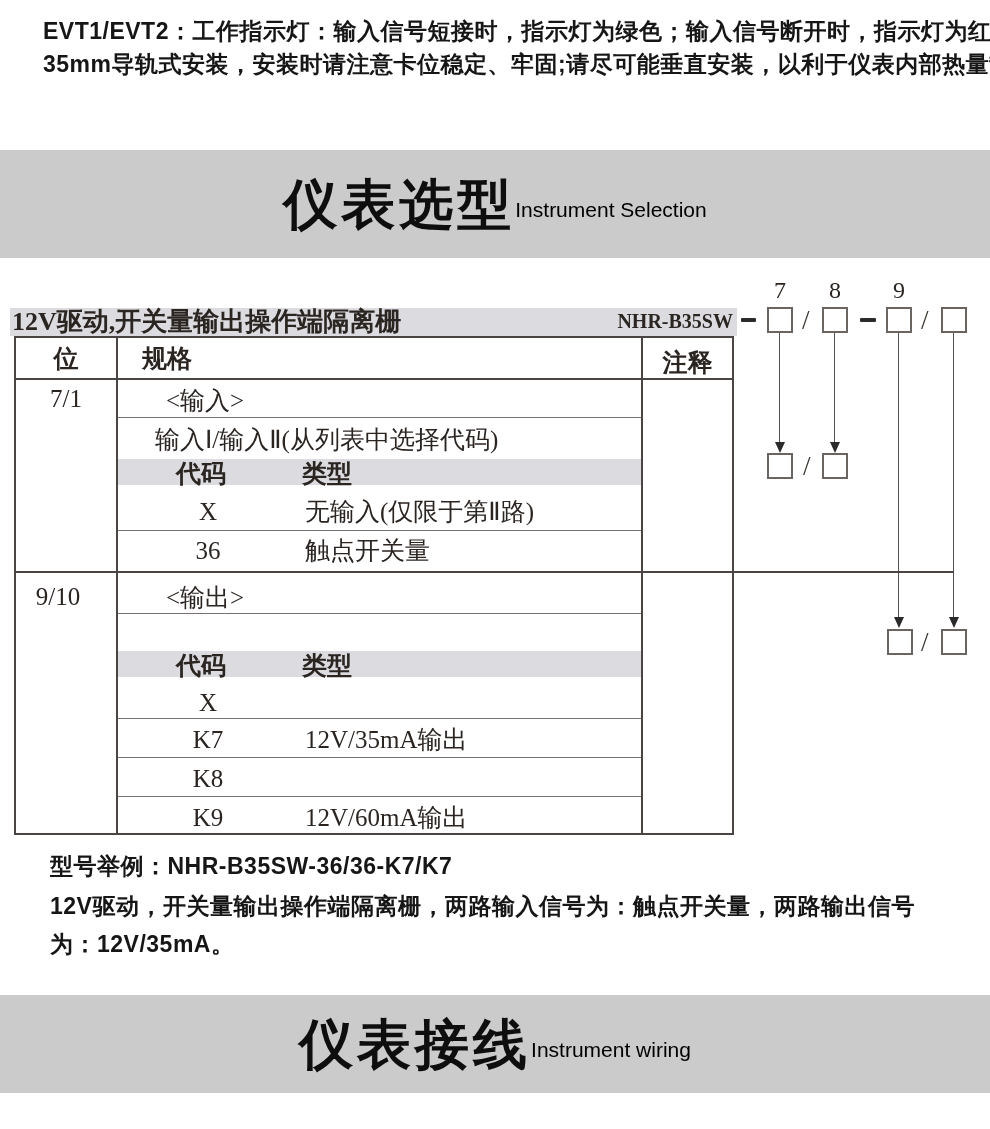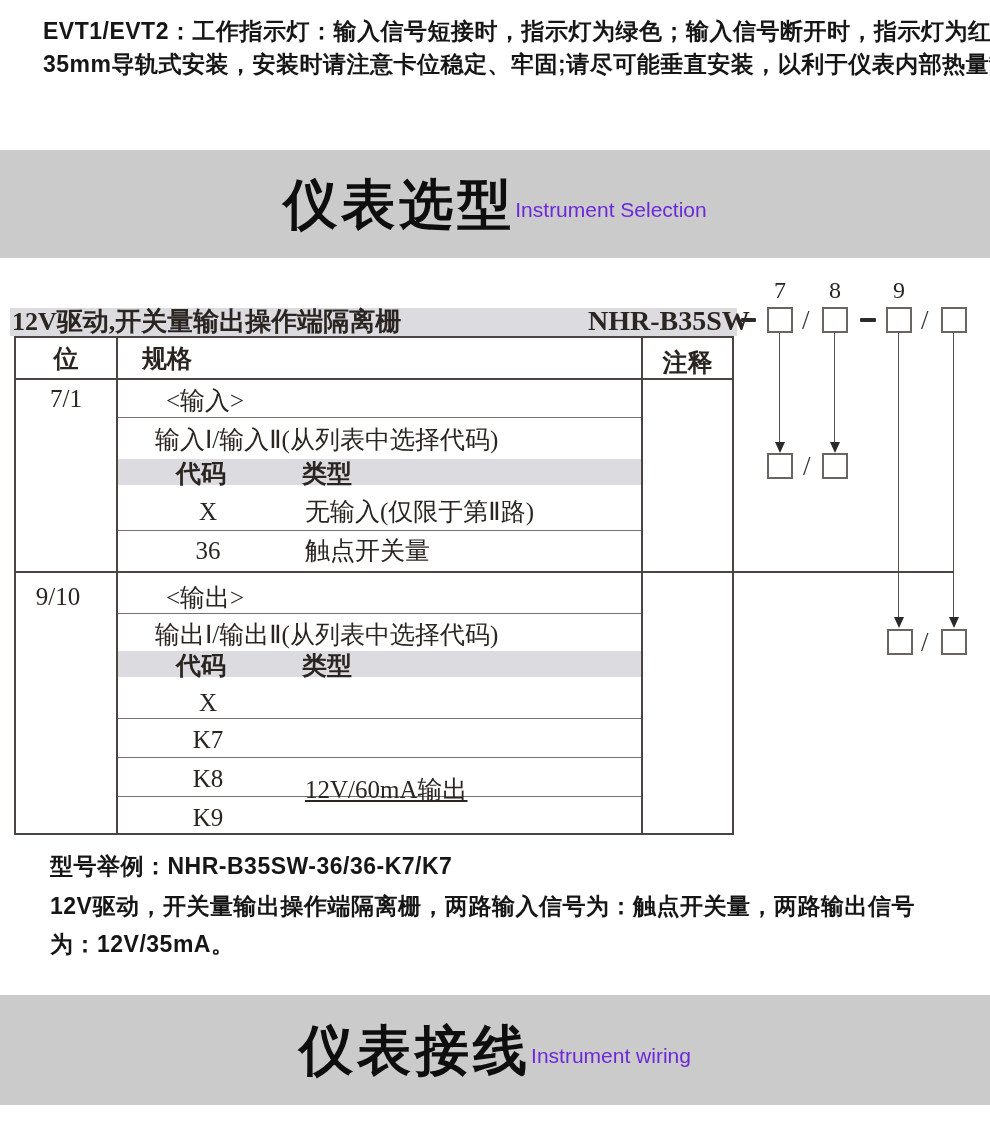--- a/index.html
+++ b/index.html
@@ -4,21 +4,21 @@
 <style>
   html,body{margin:0;padding:0;background:#ffffff;}
   #page{position:relative;width:990px;height:1129px;background:#ffffff;overflow:hidden;
         font-family:"Liberation Sans",sans-serif;color:#1a1a1a;}
   .abs{position:absolute;}
   .serif{font-family:"Liberation Serif",serif;}
   .para{font-size:23px;font-weight:600;letter-spacing:.5px;white-space:nowrap;color:#161616;}
   .banner{left:0;width:990px;background:#cbcbcb;display:flex;flex-direction:row;
           align-items:center;justify-content:center;}
   .banner-title{font-size:54px;font-weight:bold;letter-spacing:4px;color:#0e0e0e;line-height:58px;}
-  .banner-sub{font-size:21px;font-weight:400;color:#6d28d9;line-height:24px;margin-top:12px;}
+  .banner-sub{font-size:21px;font-weight:400;color:#000000;line-height:24px;margin-top:12px;}
   .graystrip{background:#dcdce0;}
   .tbl-line{background:#4a4542;}
   .tbl-line-thin{background:#777270;}
   .tcell{white-space:nowrap;font-size:25px;color:#2b2522;line-height:28px;text-align:center;}
   .tbold{font-weight:bold;}
   .dbox{width:26px;height:26px;border:2px solid #6b6561;background:#ffffff;box-sizing:border-box;}
   .conn{width:1px;background:#55504c;}
   .arrowhead{width:0;height:0;border-left:5px solid transparent;border-right:5px solid transparent;
              border-top:11px solid #2a2a2a;}
   .dash{height:4px;background:#2b2b2b;border-radius:1px;}
@@ -33,21 +33,21 @@
   <div class="abs para" style="left:43px;top:16px;">EVT1/EVT2：工作指示灯：输入信号短接时，指示灯为绿色；输入信号断开时，指示灯为红色</div>
   <div class="abs para" style="left:43px;top:49px;">35mm导轨式安装，安装时请注意卡位稳定、牢固;请尽可能垂直安装，以利于仪表内部热量散发。</div>
 
   <div class="abs banner" style="top:150px;height:108px;">
     <div class="banner-title">仪表选型</div>
     <div class="banner-sub">Instrument Selection</div>
   </div>
 
   <div class="abs graystrip" style="left:10px;top:308px;width:727px;height:28px;"></div>
   <div class="abs tcell tbold serif" style="left:12px;top:308px;font-size:26px;">12V驱动,开关量输出操作端隔离栅</div>
-  <div class="abs tcell tbold serif" style="left:588px;top:307px;width:145px;text-align:right;font-size:28px;">NHR-B35SW</div>
+  <div class="abs tcell tbold serif" style="left:588px;top:307px;width:145px;text-align:right;font-size:20px;">NHR-B35SW</div>
 
   <div class="abs digit" style="left:765px;top:277px;">7</div>
   <div class="abs digit" style="left:820px;top:277px;">8</div>
   <div class="abs digit" style="left:884px;top:277px;">9</div>
   <div class="abs digit" style="left:990px;top:277px;margin-left:44px;">10</div>
 
   <div class="abs dash" style="left:741px;top:318px;width:15px;"></div>
   <div class="abs dbox" style="left:767px;top:307px;"></div>
   <div class="abs slash" style="left:802px;top:307px;">/</div>
   <div class="abs dbox" style="left:822px;top:307px;"></div>
@@ -101,32 +101,32 @@
     <div class="abs tcell" style="left:139px;top:88px;">输入Ⅰ/输入Ⅱ(从列表中选择代码)</div>
     <div class="abs tcell tbold" style="left:160px;top:122px;">代码</div>
     <div class="abs tcell tbold" style="left:286px;top:122px;">类型</div>
     <div class="abs tcell" style="left:152px;top:160px;width:80px;text-align:center;">X</div>
     <div class="abs tcell" style="left:289px;top:160px;">无输入(仅限于第Ⅱ路)</div>
     <div class="abs tcell" style="left:152px;top:199px;width:80px;text-align:center;">36</div>
     <div class="abs tcell" style="left:289px;top:199px;">触点开关量</div>
 
     <div class="abs tcell" style="left:0;top:245px;width:84px;text-align:center;">9/10</div>
     <div class="abs tcell" style="left:150px;top:246px;">&lt;输出&gt;</div>
-    <div class="abs tcell" style="left:139px;top:283px;">输出Ⅰ/输出Ⅱ(从列表中选择代码)</div>
     <div class="abs tcell tbold" style="left:160px;top:314px;">代码</div>
     <div class="abs tcell tbold" style="left:286px;top:314px;">类型</div>
     <div class="abs tcell" style="left:152px;top:351px;width:80px;text-align:center;">X</div>
     <div class="abs tcell" style="left:152px;top:388px;width:80px;text-align:center;">K7</div>
+    <div class="abs tcell" style="left:289px;top:388px;">12V/35mA输出</div>
     <div class="abs tcell" style="left:152px;top:427px;width:80px;text-align:center;">K8</div>
     <div class="abs tcell" style="left:152px;top:466px;width:80px;text-align:center;">K9</div>
-    <div class="abs tcell" style="left:289px;top:438px;text-decoration:underline;">12V/60mA输出</div>
+    <div class="abs tcell" style="left:289px;top:466px;">12V/60mA输出</div>
   </div>
 
   <div class="abs para" style="left:50px;top:851px;">型号举例：NHR-B35SW-36/36-K7/K7</div>
   <div class="abs para" style="left:50px;top:891px;">12V驱动，开关量输出操作端隔离栅，两路输入信号为：触点开关量，两路输出信号</div>
   <div class="abs para" style="left:50px;top:929px;">为：12V/35mA。</div>
 
-  <div class="abs banner" style="top:995px;height:110px;">
+  <div class="abs banner" style="top:995px;height:98px;">
     <div class="banner-title">仪表接线</div>
     <div class="banner-sub">Instrument wiring</div>
   </div>
 
 </div>
 
 </body></html>

